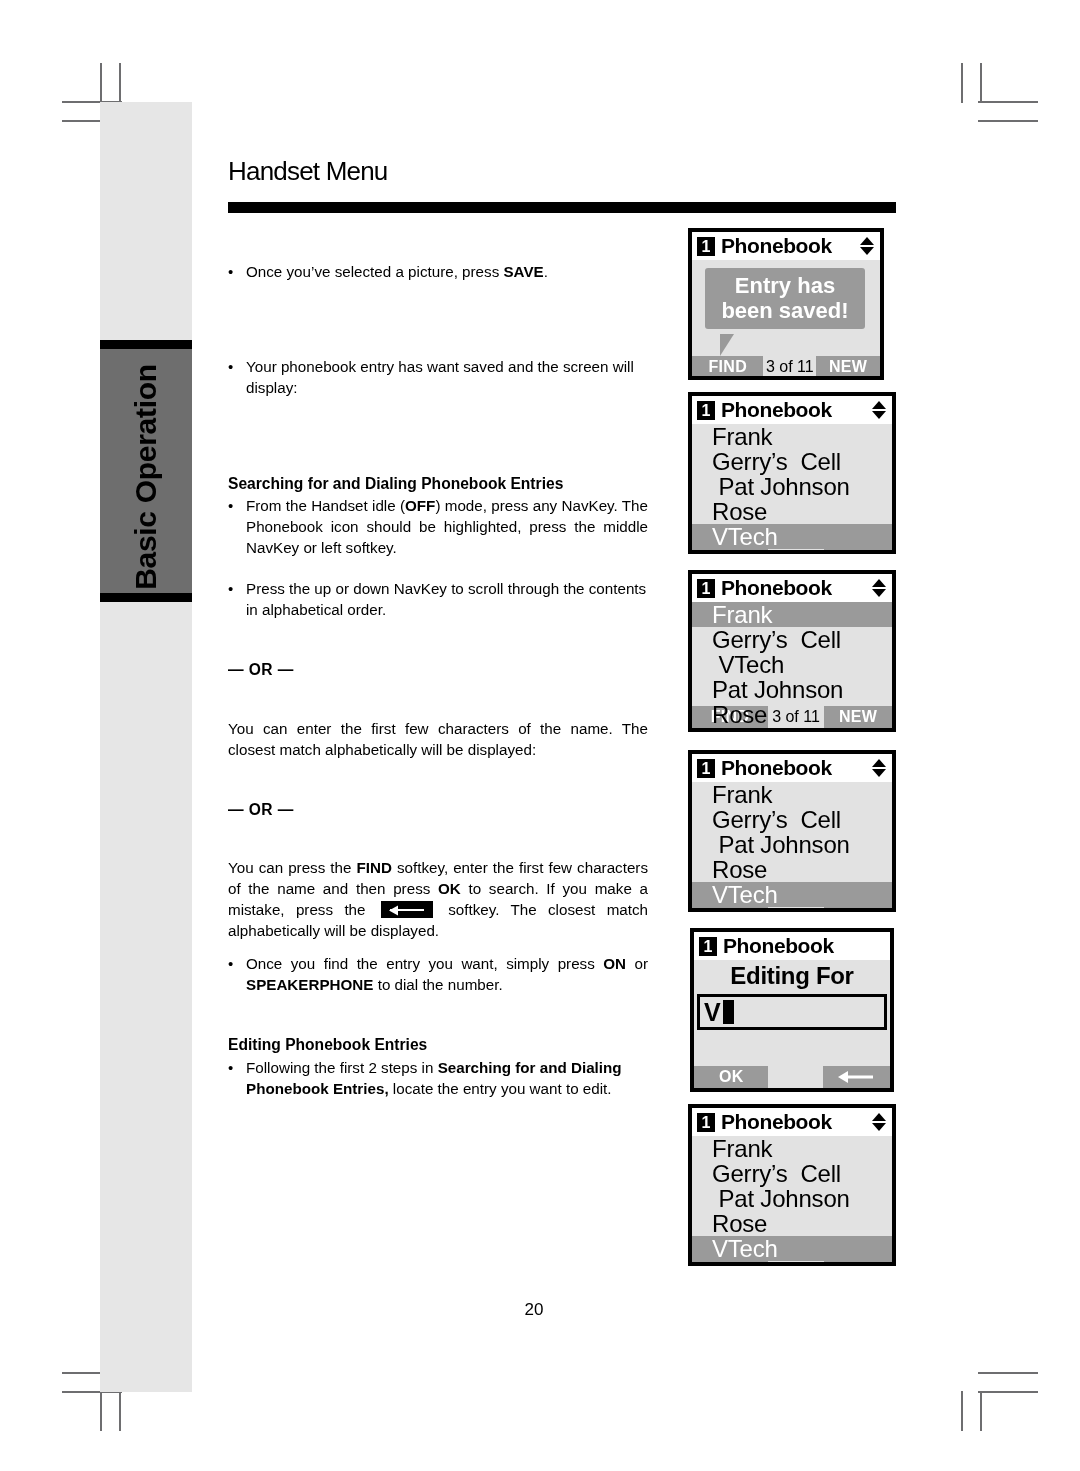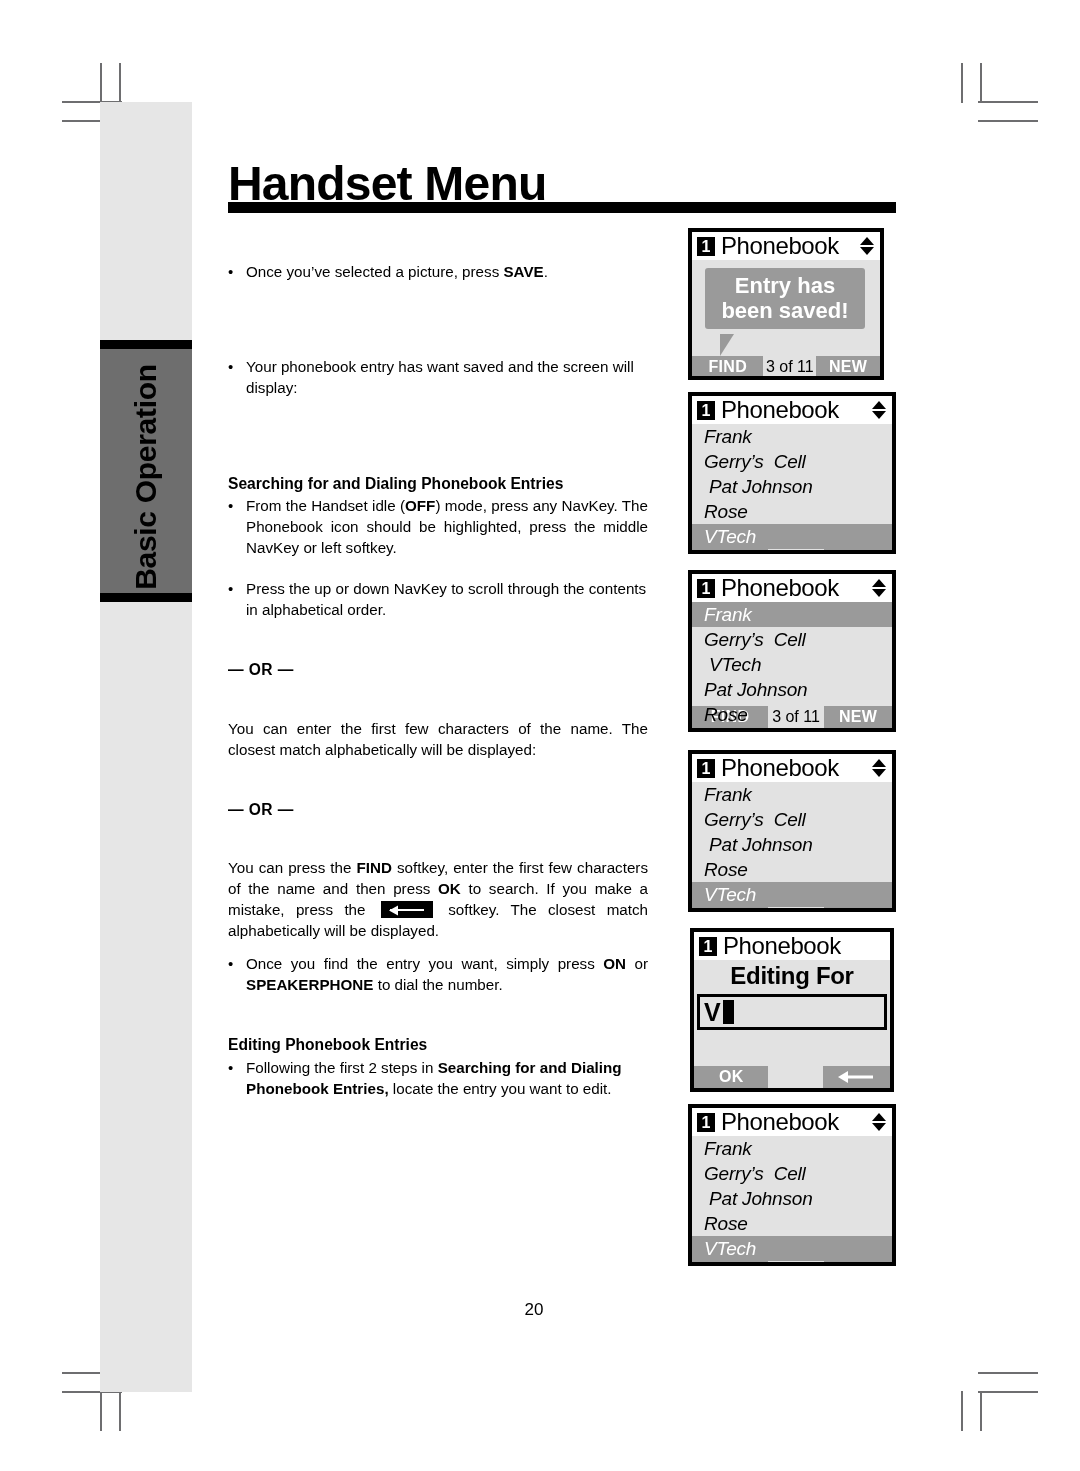--- a/index.html
+++ b/index.html
@@ -60,22 +60,22 @@
     color: #000;
     padding-left: 6px;
     box-sizing: border-box;
   }
 
   
   #page-title {
     position: absolute;
     left: 228px;
     top: 156px;
-    font-size: 48px;
-    font-weight: bold;
+    font-size: 26px;
+    font-weight: normal;
     letter-spacing: -0.8px;
   }
   #title-rule {
     position: absolute;
     left: 228px;
     top: 202px;
     width: 668px;
     height: 11px;
     background: #000;
   }
@@ -177,22 +177,22 @@
     font-weight: bold;
     font-size: 16px;
     line-height: 19px;
     width: 18px;
     height: 19px;
     text-align: center;
     margin-right: 6px;
     flex: 0 0 18px;
   }
   .lcd-head .htitle {
-    font-weight: normal;
-    font-size: 24px;
+    font-weight: bold;
+    font-size: 21px;
     letter-spacing: -0.4px;
     flex: 1;
   }
   .updown {
     width: 14px;
     flex: 0 0 14px;
     display: flex;
     flex-direction: column;
     align-items: center;
     justify-content: center;
@@ -205,27 +205,26 @@
     border-right: 7px solid transparent;
   }
   .updown i.up { border-bottom: 8px solid #000; margin-bottom: 2px; }
   .updown i.dn { border-top: 8px solid #000; }
 
   .lcd-body {
     background: #e2e2e2;
     position: relative;
   }
   .lcd-row {
-    font-size: 19px;
+    font-size: 24px;
     line-height: 25px;
-    padding-left: 12px;
+    padding-left: 20px;
     white-space: pre;
     color: #000;
     letter-spacing: -0.2px;
-    font-style: italic;
   }
   .lcd-row.sel {
     background: #9a9a9a;
     color: #ffffff;
   }
   .lcd-foot {
     display: flex;
     align-items: stretch;
     height: 22px;
     background: #e2e2e2;

